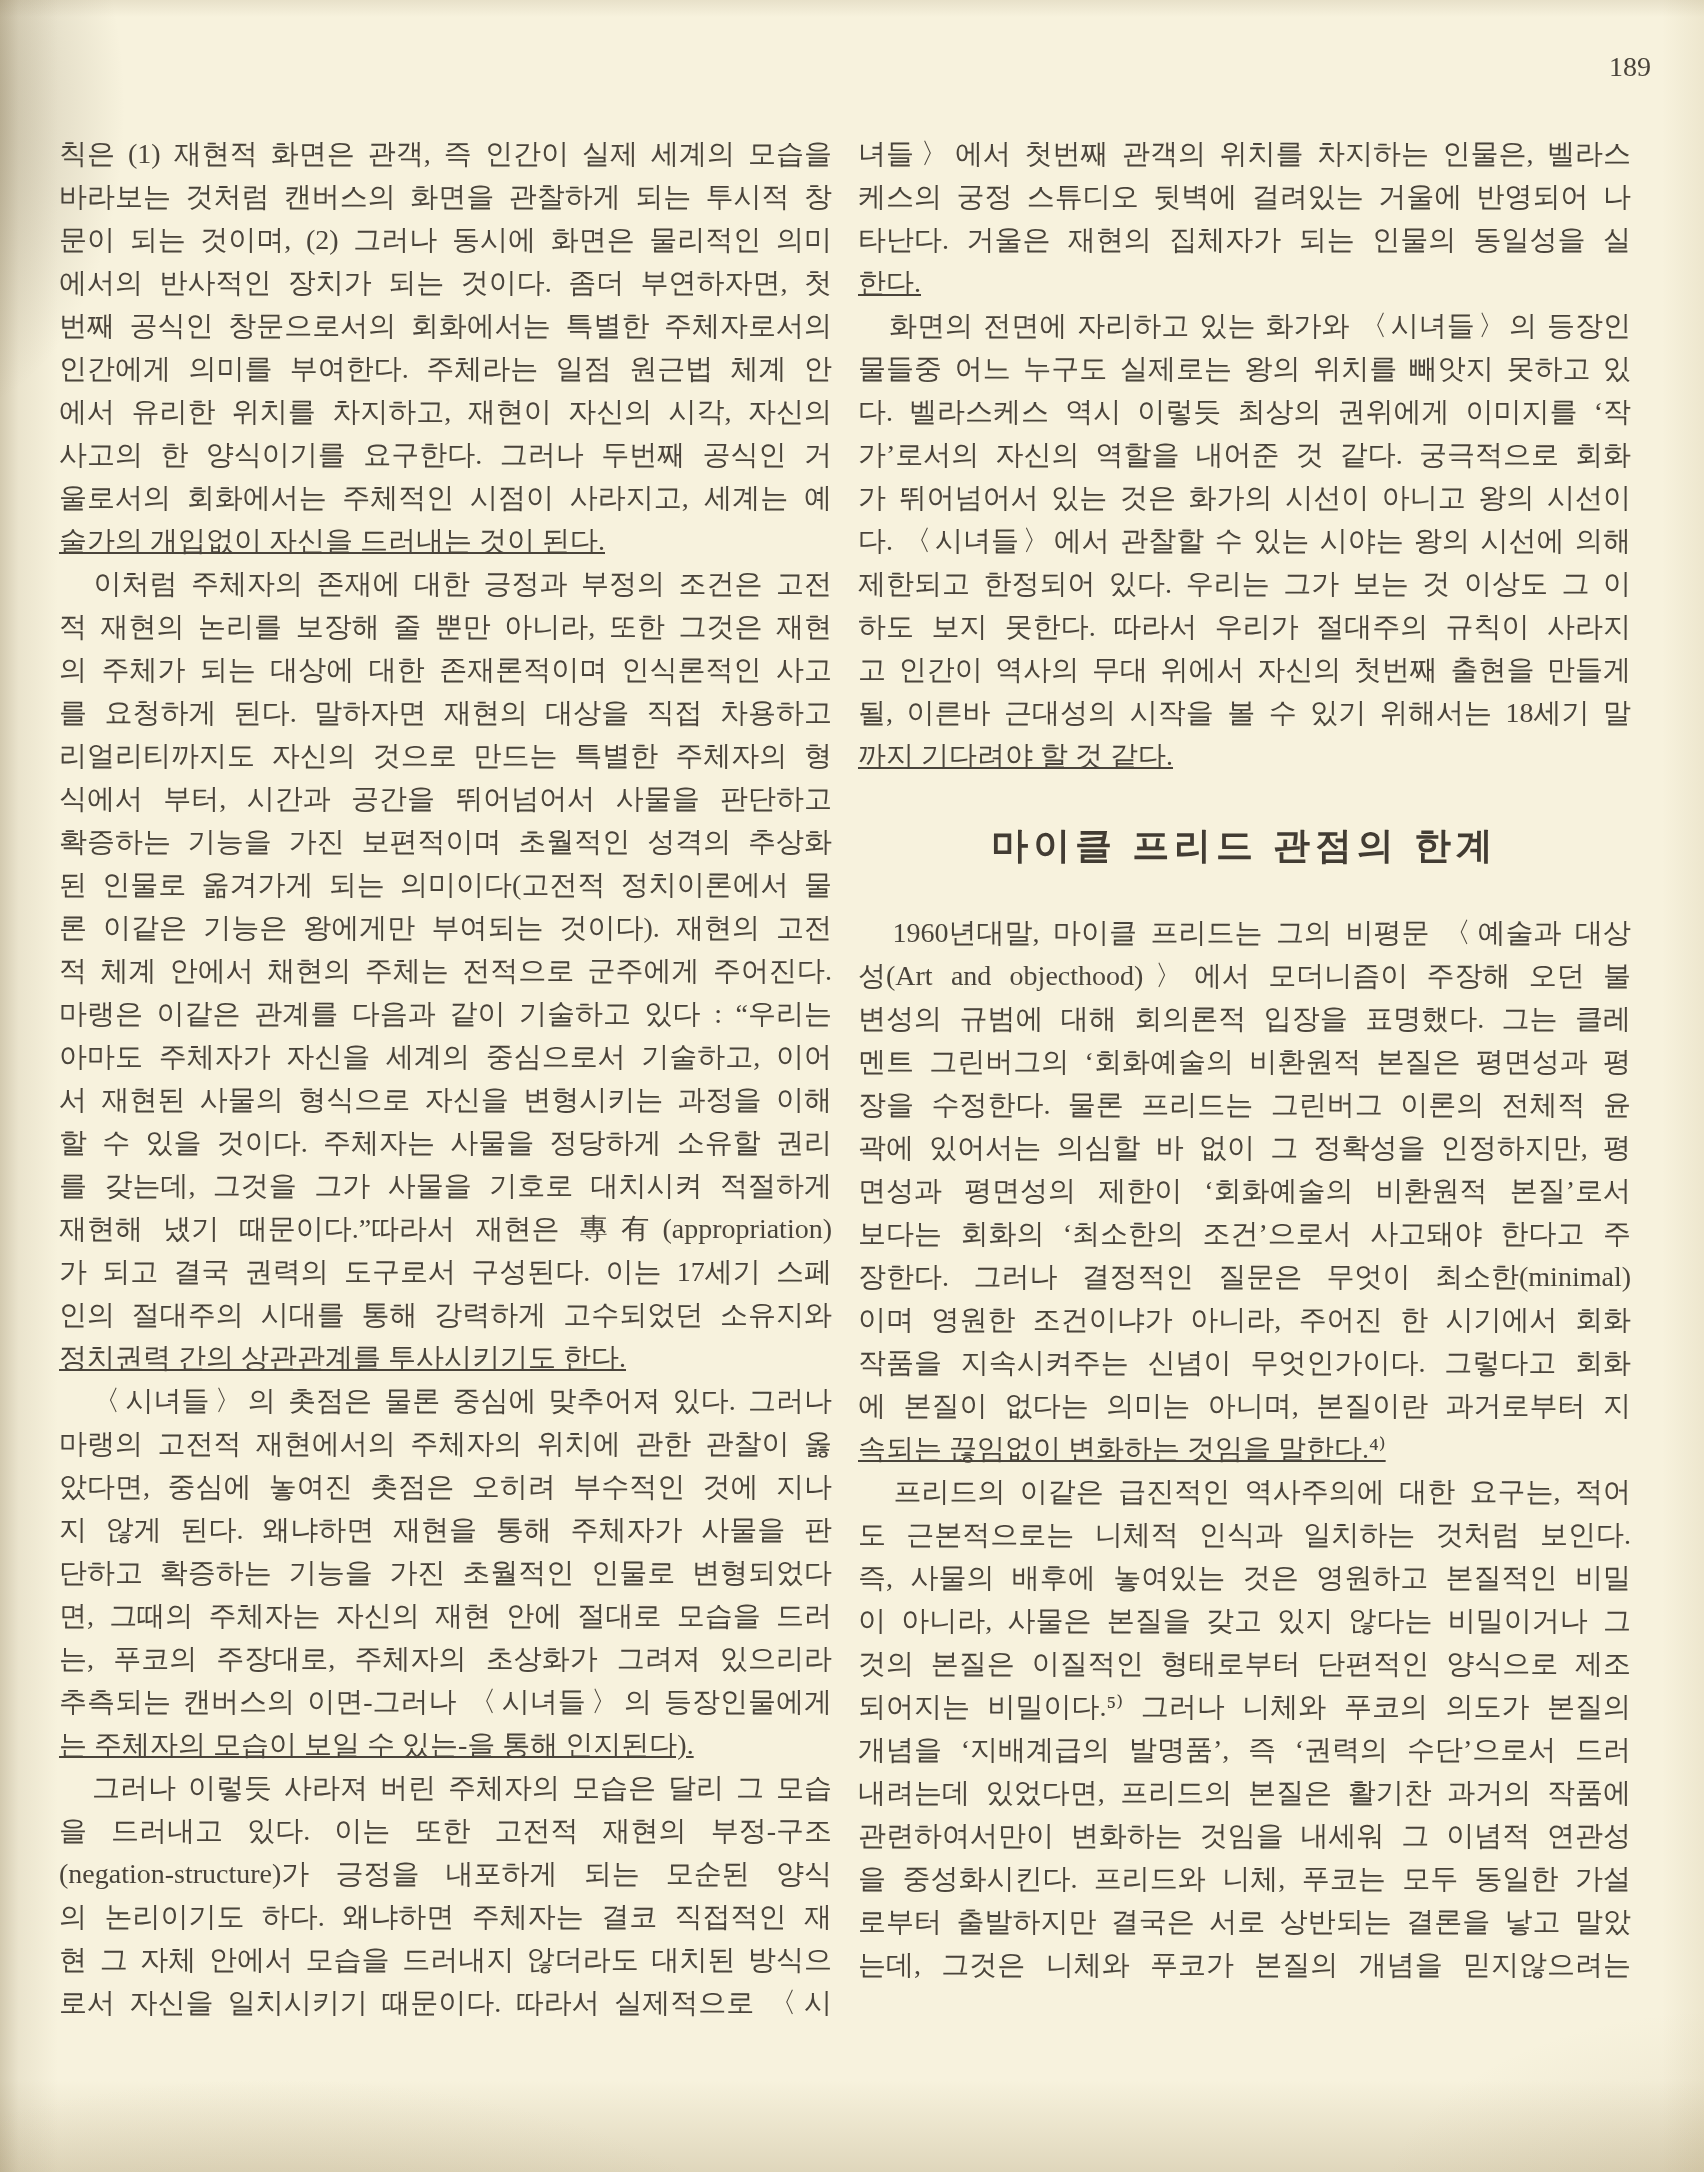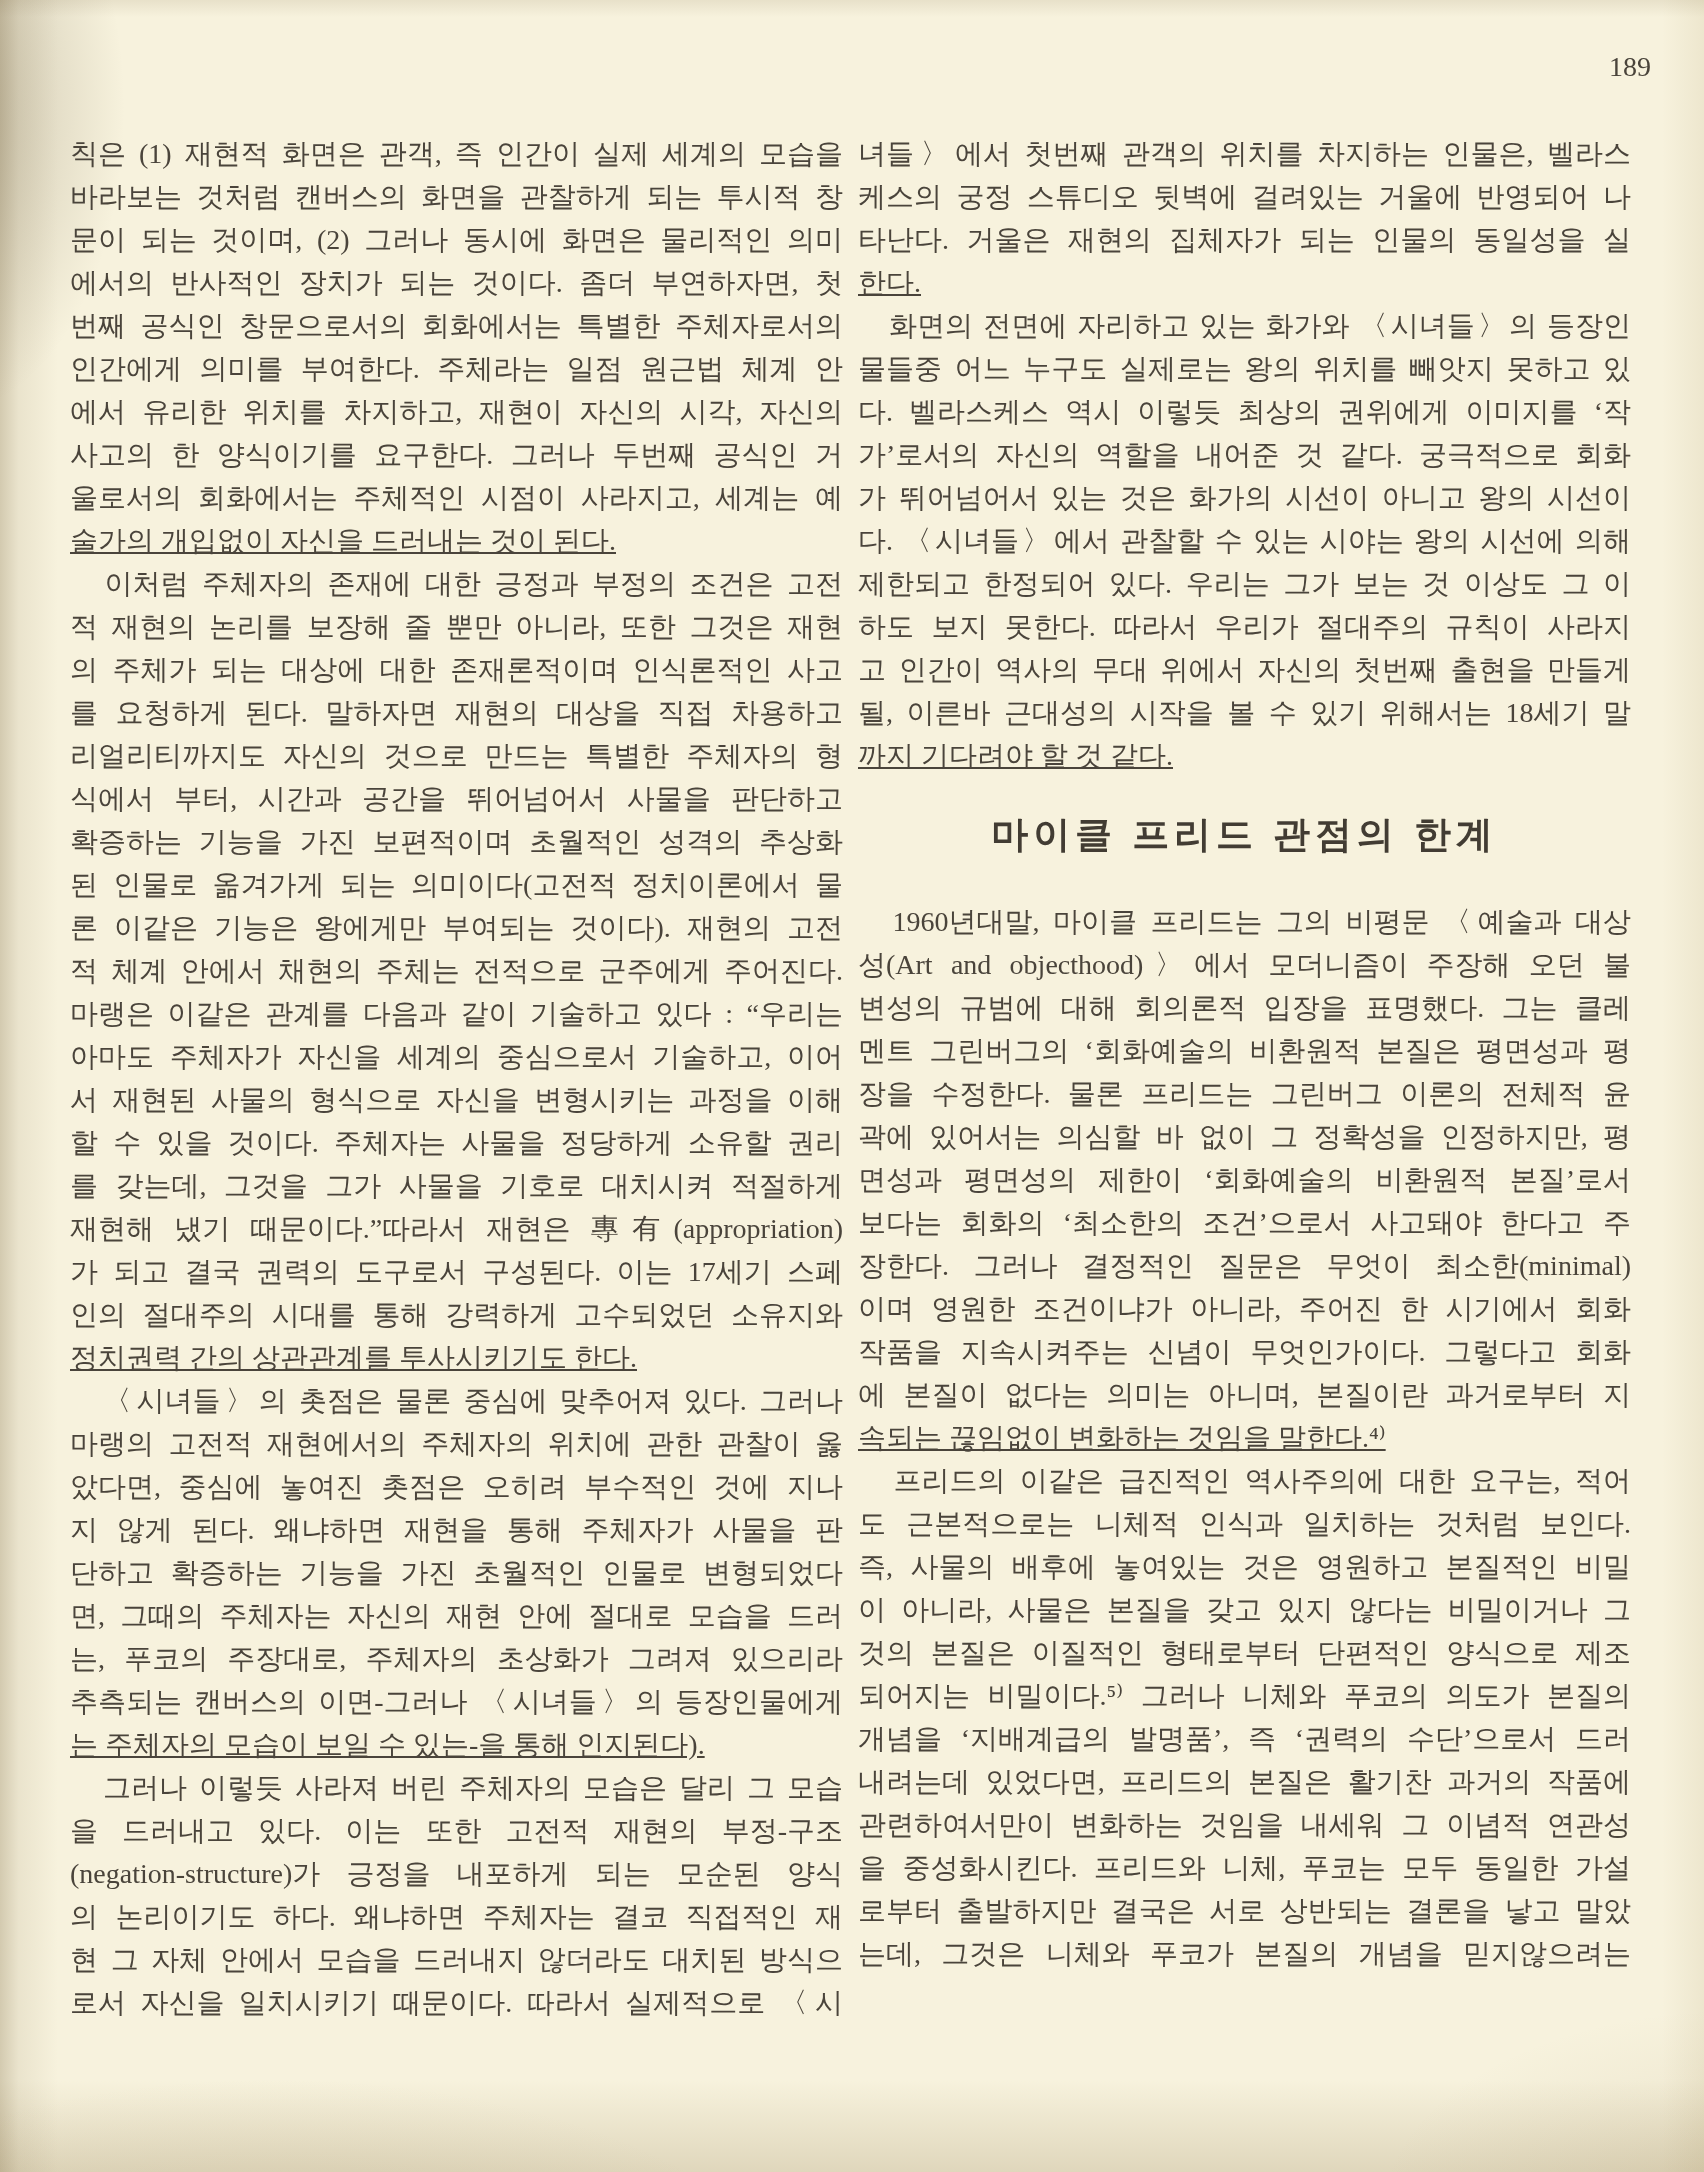--- a/index.html
+++ b/index.html
@@ -23,37 +23,37 @@
   .page-number {
     position: absolute; top: 52px; left: 1553px; width: 98px;
     text-align: right;
     font: 28px/1.1 "Liberation Serif", "DejaVu Serif", serif;
     color: #4a443b;
   }
   .col {
     position: absolute; top: 132px; width: 773px;
     color: #4a443b;
   }
-  .col-left  { left: 70px; }
+  .col-left  { left: 59px; }
   .col-right { left: 858px; }
   .line {
     font: 28px/43px "Liberation Serif", "DejaVu Serif", serif;
     color: #4a443b;
     text-align: justify;
     text-align-last: justify;
     height: 43px;
     white-space: normal;
   }
   .line.pend {
     text-align: left;
     text-align-last: left;
     text-decoration: underline;
   }
   .section-heading {
-    margin: 36px 0 44px 0;
+    margin: 47px 0 44px 0;
     font-family: "Liberation Sans", "DejaVu Sans", sans-serif;
     font-weight: 600;
     font-size: 37px;
     line-height: 43px;
     letter-spacing: 4.9px;
     text-align: center;
     color: #423c33;
   }
 </style>
 </head>

